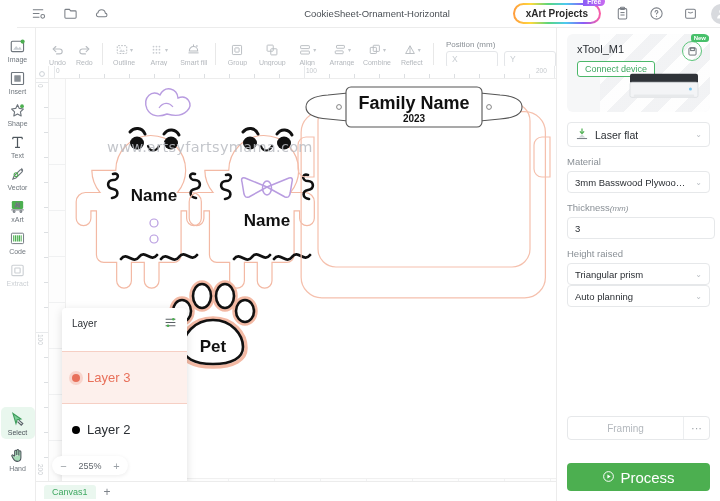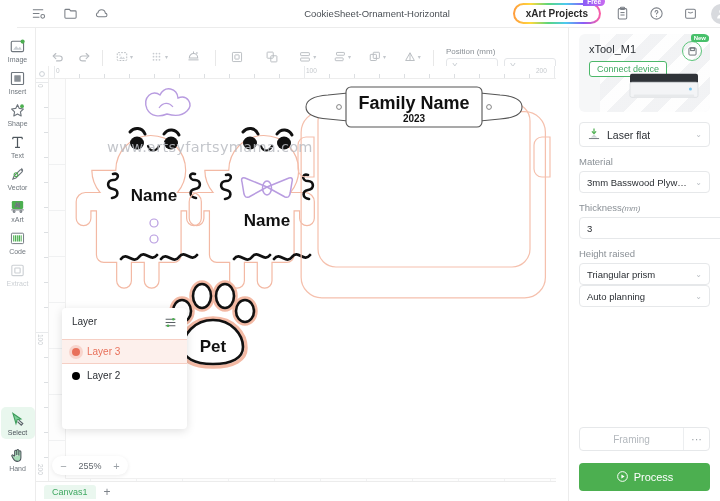--- a/index.html
+++ b/index.html
@@ -44,21 +44,21 @@
     padding: 1px 4px; border-radius: 6px 6px 6px 0;
   }
   .avatar {
     width: 20px; height: 20px; border-radius: 50%;
     background: #d8dade; display:flex; align-items:center; justify-content:center;
     cursor: pointer;
   }
 
   
   .toolbar {
-    position: absolute; left: 36px; top: 42px; width: 520px; height: 38px;
+    position: absolute; left: 36px; top: 35px; width: 520px; height: 38px;
     background: #fff; border-bottom: 1px solid #ececec;
     display: flex; align-items: center; padding-left: 8px; gap: 0;
   }
   .tool {
     width: 34px; height: 36px; display:flex; flex-direction: column;
     align-items:center; justify-content:center; gap:1px; cursor: pointer;
     color: #b9bdc2; position: relative;
   }
   .tool .glyph { height: 16px; display:flex; align-items:center; justify-content:center; }
   .tool .lbl { font-size: 7px; color: #b4b8bd; white-space: nowrap; }
@@ -142,26 +142,26 @@
   }
 
   
   .layers {
     position: absolute; left: 62px; top: 308px; width: 125px;
     background: #fff; border-radius: 4px;
     box-shadow: 0 2px 10px rgba(0,0,0,.13); z-index: 20;
     padding-bottom: 42px;
   }
   .layers-head {
-    display:flex; align-items:flex-start; justify-content:space-between;
-    padding: 8px 10px 8px 10px; font-size: 10px; color: #2b2f34;
+    display:flex; align-items:center; justify-content:space-between;
+    padding: 8px 10px 20px 10px; font-size: 10px; color: #2b2f34;
   }
   .layer-row {
     display:flex; align-items:center; gap:7px;
-    padding: 6px 10px; font-size: 10px; color: #2b2f34; cursor: pointer;
+    padding: 18px 10px; font-size: 13px; color: #2b2f34; cursor: pointer;
   }
   .layer-row.selected {
     background: #fdf0ec; color: #e8705a;
     border-top: 1px solid #f6cfc4; border-bottom: 1px solid #f6cfc4;
   }
   .swatch { width: 8px; height: 8px; border-radius: 50%; flex: 0 0 8px; }
   .swatch.ring { box-shadow: 0 0 0 3px rgba(232,112,90,.22); }
 
   
   .zoombar {
@@ -181,21 +181,21 @@
     display: flex; align-items: center; padding-left: 8px; gap: 8px; z-index: 25;
   }
   .canvas-tab {
     font-size: 9px; color: #3fa861; background: #eaf7ef;
     padding: 2px 8px; border-radius: 3px 3px 0 0; cursor:pointer;
   }
   .add-tab { font-size: 12px; color: #7d838a; cursor: pointer; }
 
   
   .right {
-    position: absolute; right: 0; top: 28px; width: 152px; height: 473px;
+    position: absolute; right: 0; top: 28px; width: 164px; height: 473px;
     background: #fff; border-left: 1px solid #ececec; padding: 6px 10px;
   }
   .device-card {
     position: relative; height: 78px; background: #f6f7f8; border-radius: 6px;
     overflow: hidden; padding: 9px 10px;
   }
   .device-card:after{
     content:""; position:absolute; right:-10px; top:-20px; width:120px; height:120px;
     background: repeating-linear-gradient(-45deg,#ffffff 0 12px, #f1f2f4 12px 24px);
     opacity:.85; z-index:0;
@@ -232,33 +232,33 @@
   .select.big { height: 25px; font-size: 10.5px; margin-top: 10px; }
   .row-inline { display:flex; gap: 6px; align-items:center; }
   .txt-input {
     flex: 1; height: 22px; border: 1px solid #e6e8ea; border-radius: 4px;
     font-size: 9.5px; padding: 0 7px; color:#2b2f34; outline:none; background:#fff;
   }
 
   .right-bottom { position: absolute; left: 10px; right: 10px; bottom: 10px; }
   .framing-row {
     display:flex; align-items:center; height: 24px;
-    border: 1px solid #e6e8ea; border-radius: 4px; margin-bottom: 12px; overflow:hidden;
+    border: 1px solid #e6e8ea; border-radius: 4px; margin-bottom: 23px; overflow:hidden;
   }
   .framing-btn {
     flex:1; text-align:center; font-size: 10px; color: #b3b8bd; cursor:pointer;
   }
   .dots-btn {
     width: 26px; border-left: 1px solid #eceef0; text-align:center;
     color:#9aa0a6; font-size: 11px; cursor:pointer; line-height: 22px;
   }
   .process-btn {
     height: 28px; background: #4caf50; border-radius: 4px; color:#fff;
     display:flex; align-items:center; justify-content:center; gap:5px;
-    font-size: 11px; cursor: pointer;
+    font-size: 15px; cursor: pointer;
   }
 </style>
 </head>
 <body>
 
 <div class="app">
 
   <div class="topbar">
     <div class="tb-left">
       <div class="tb-icon">

